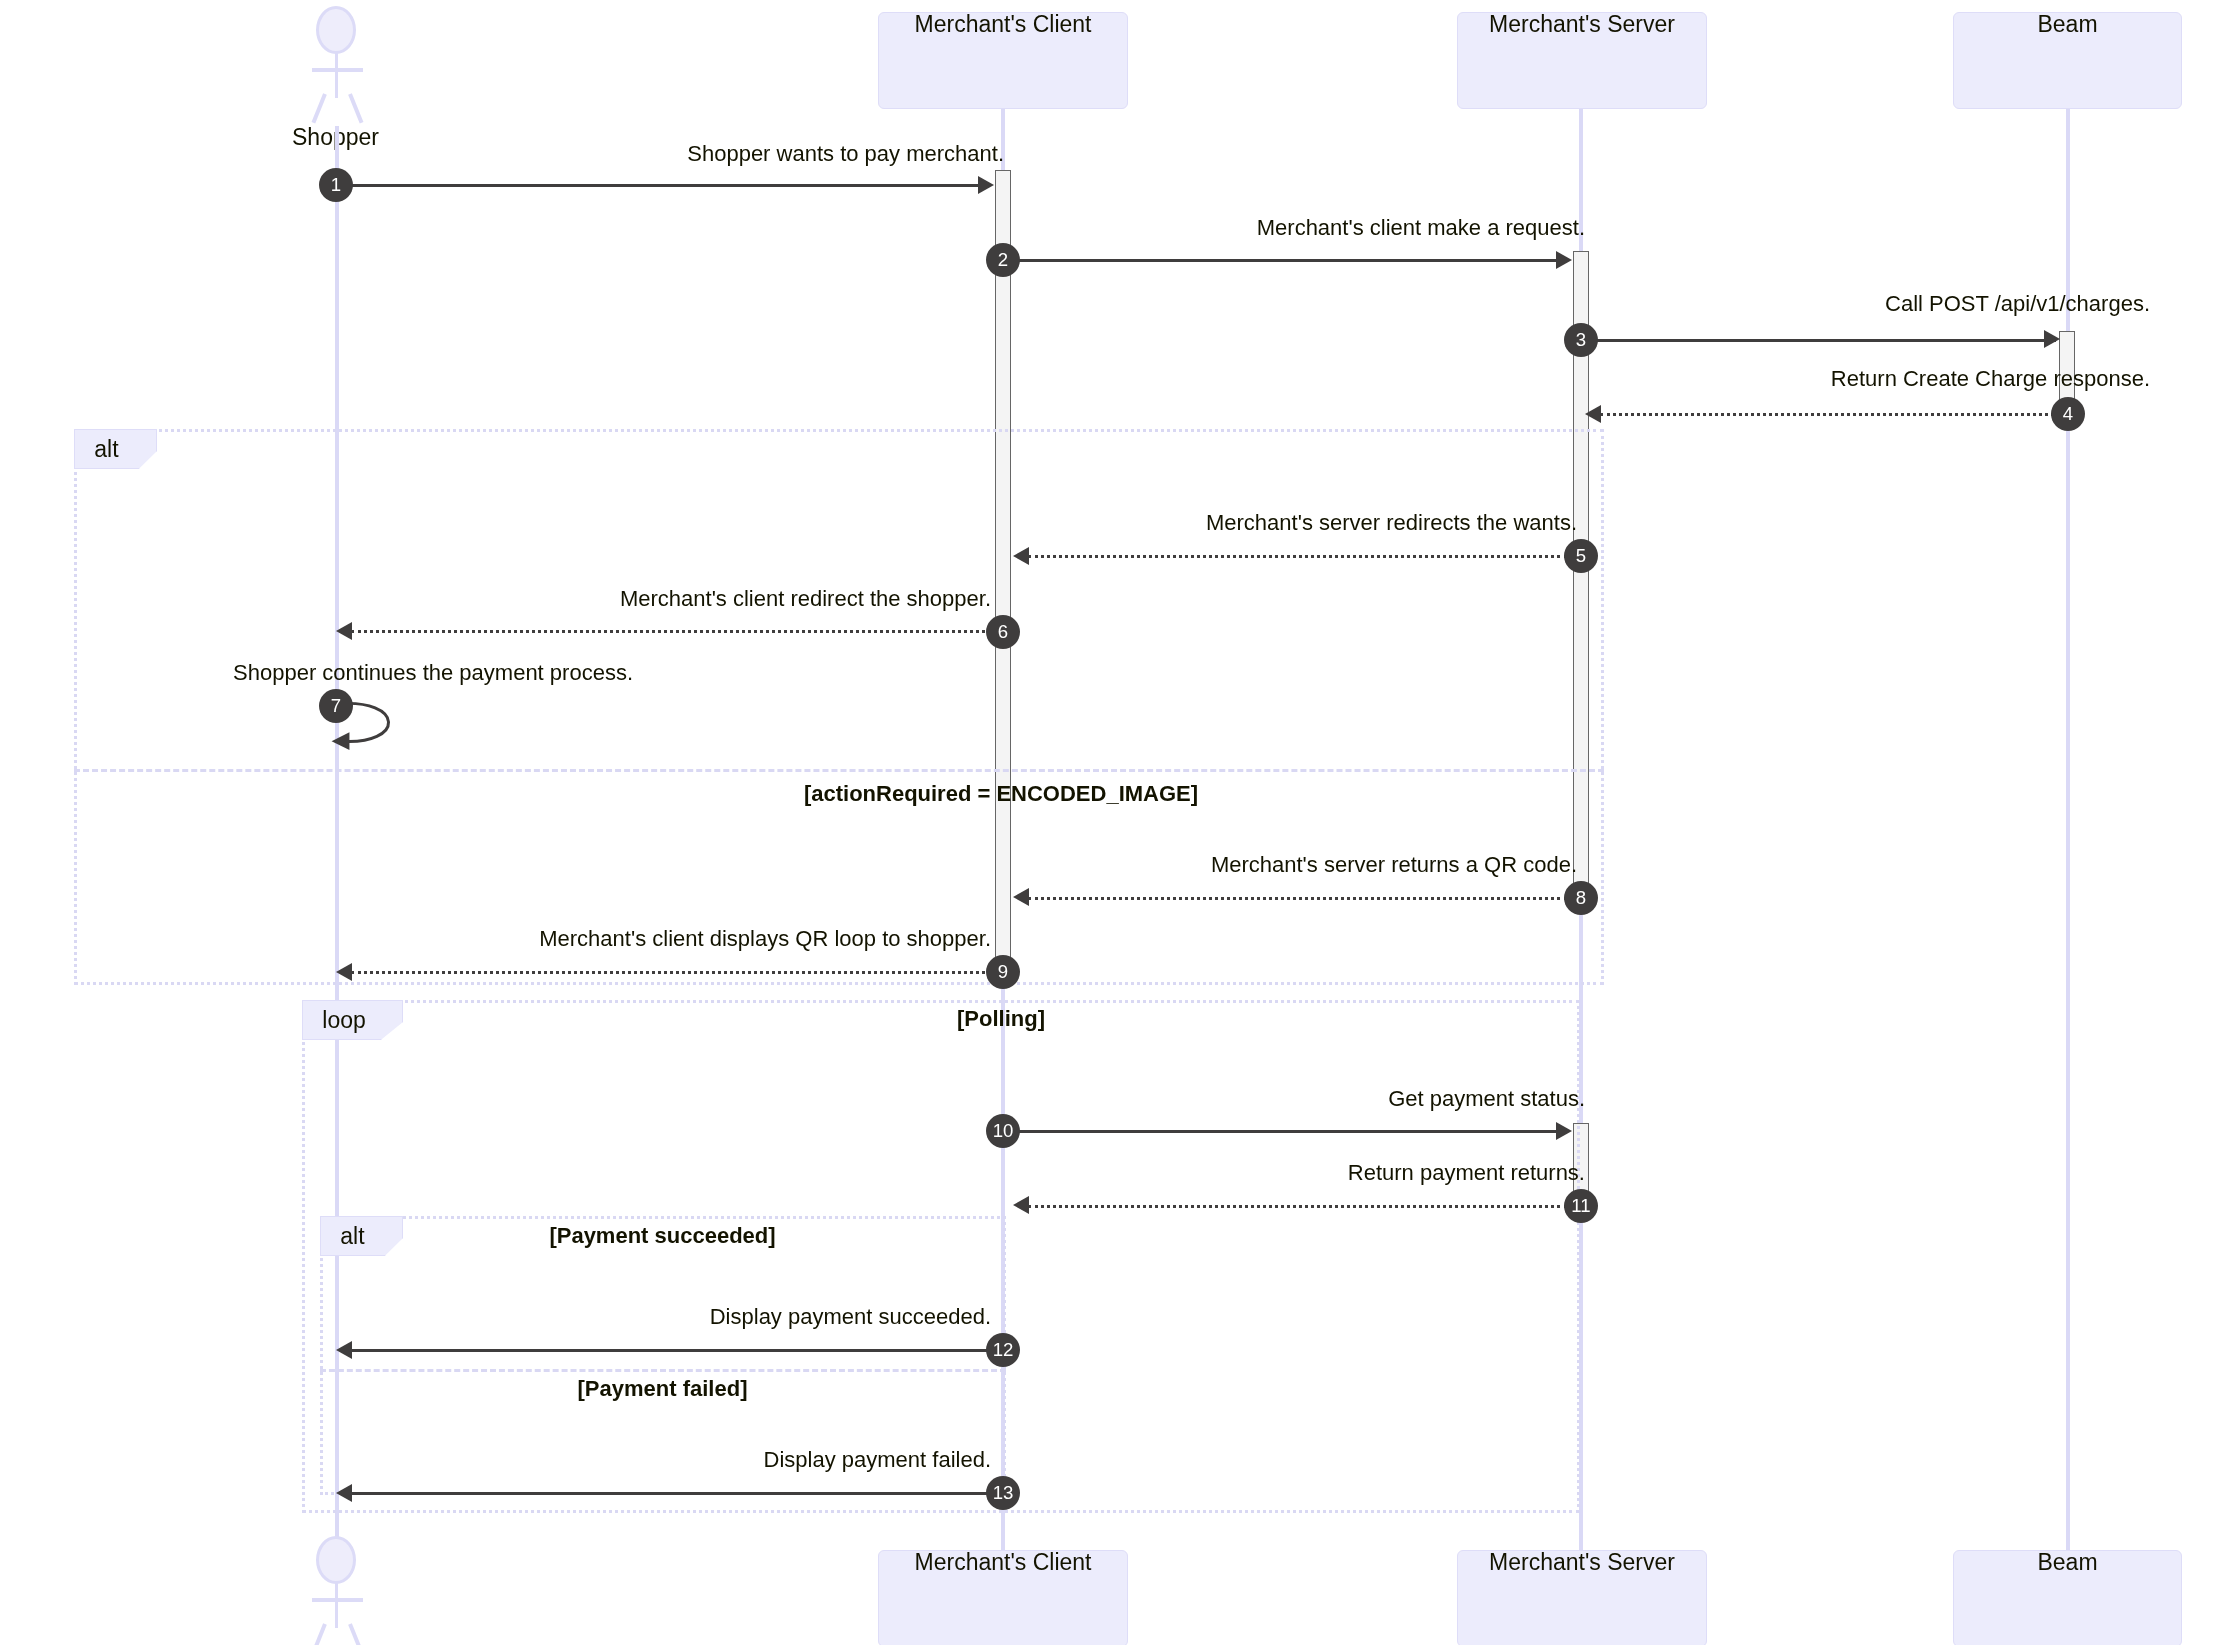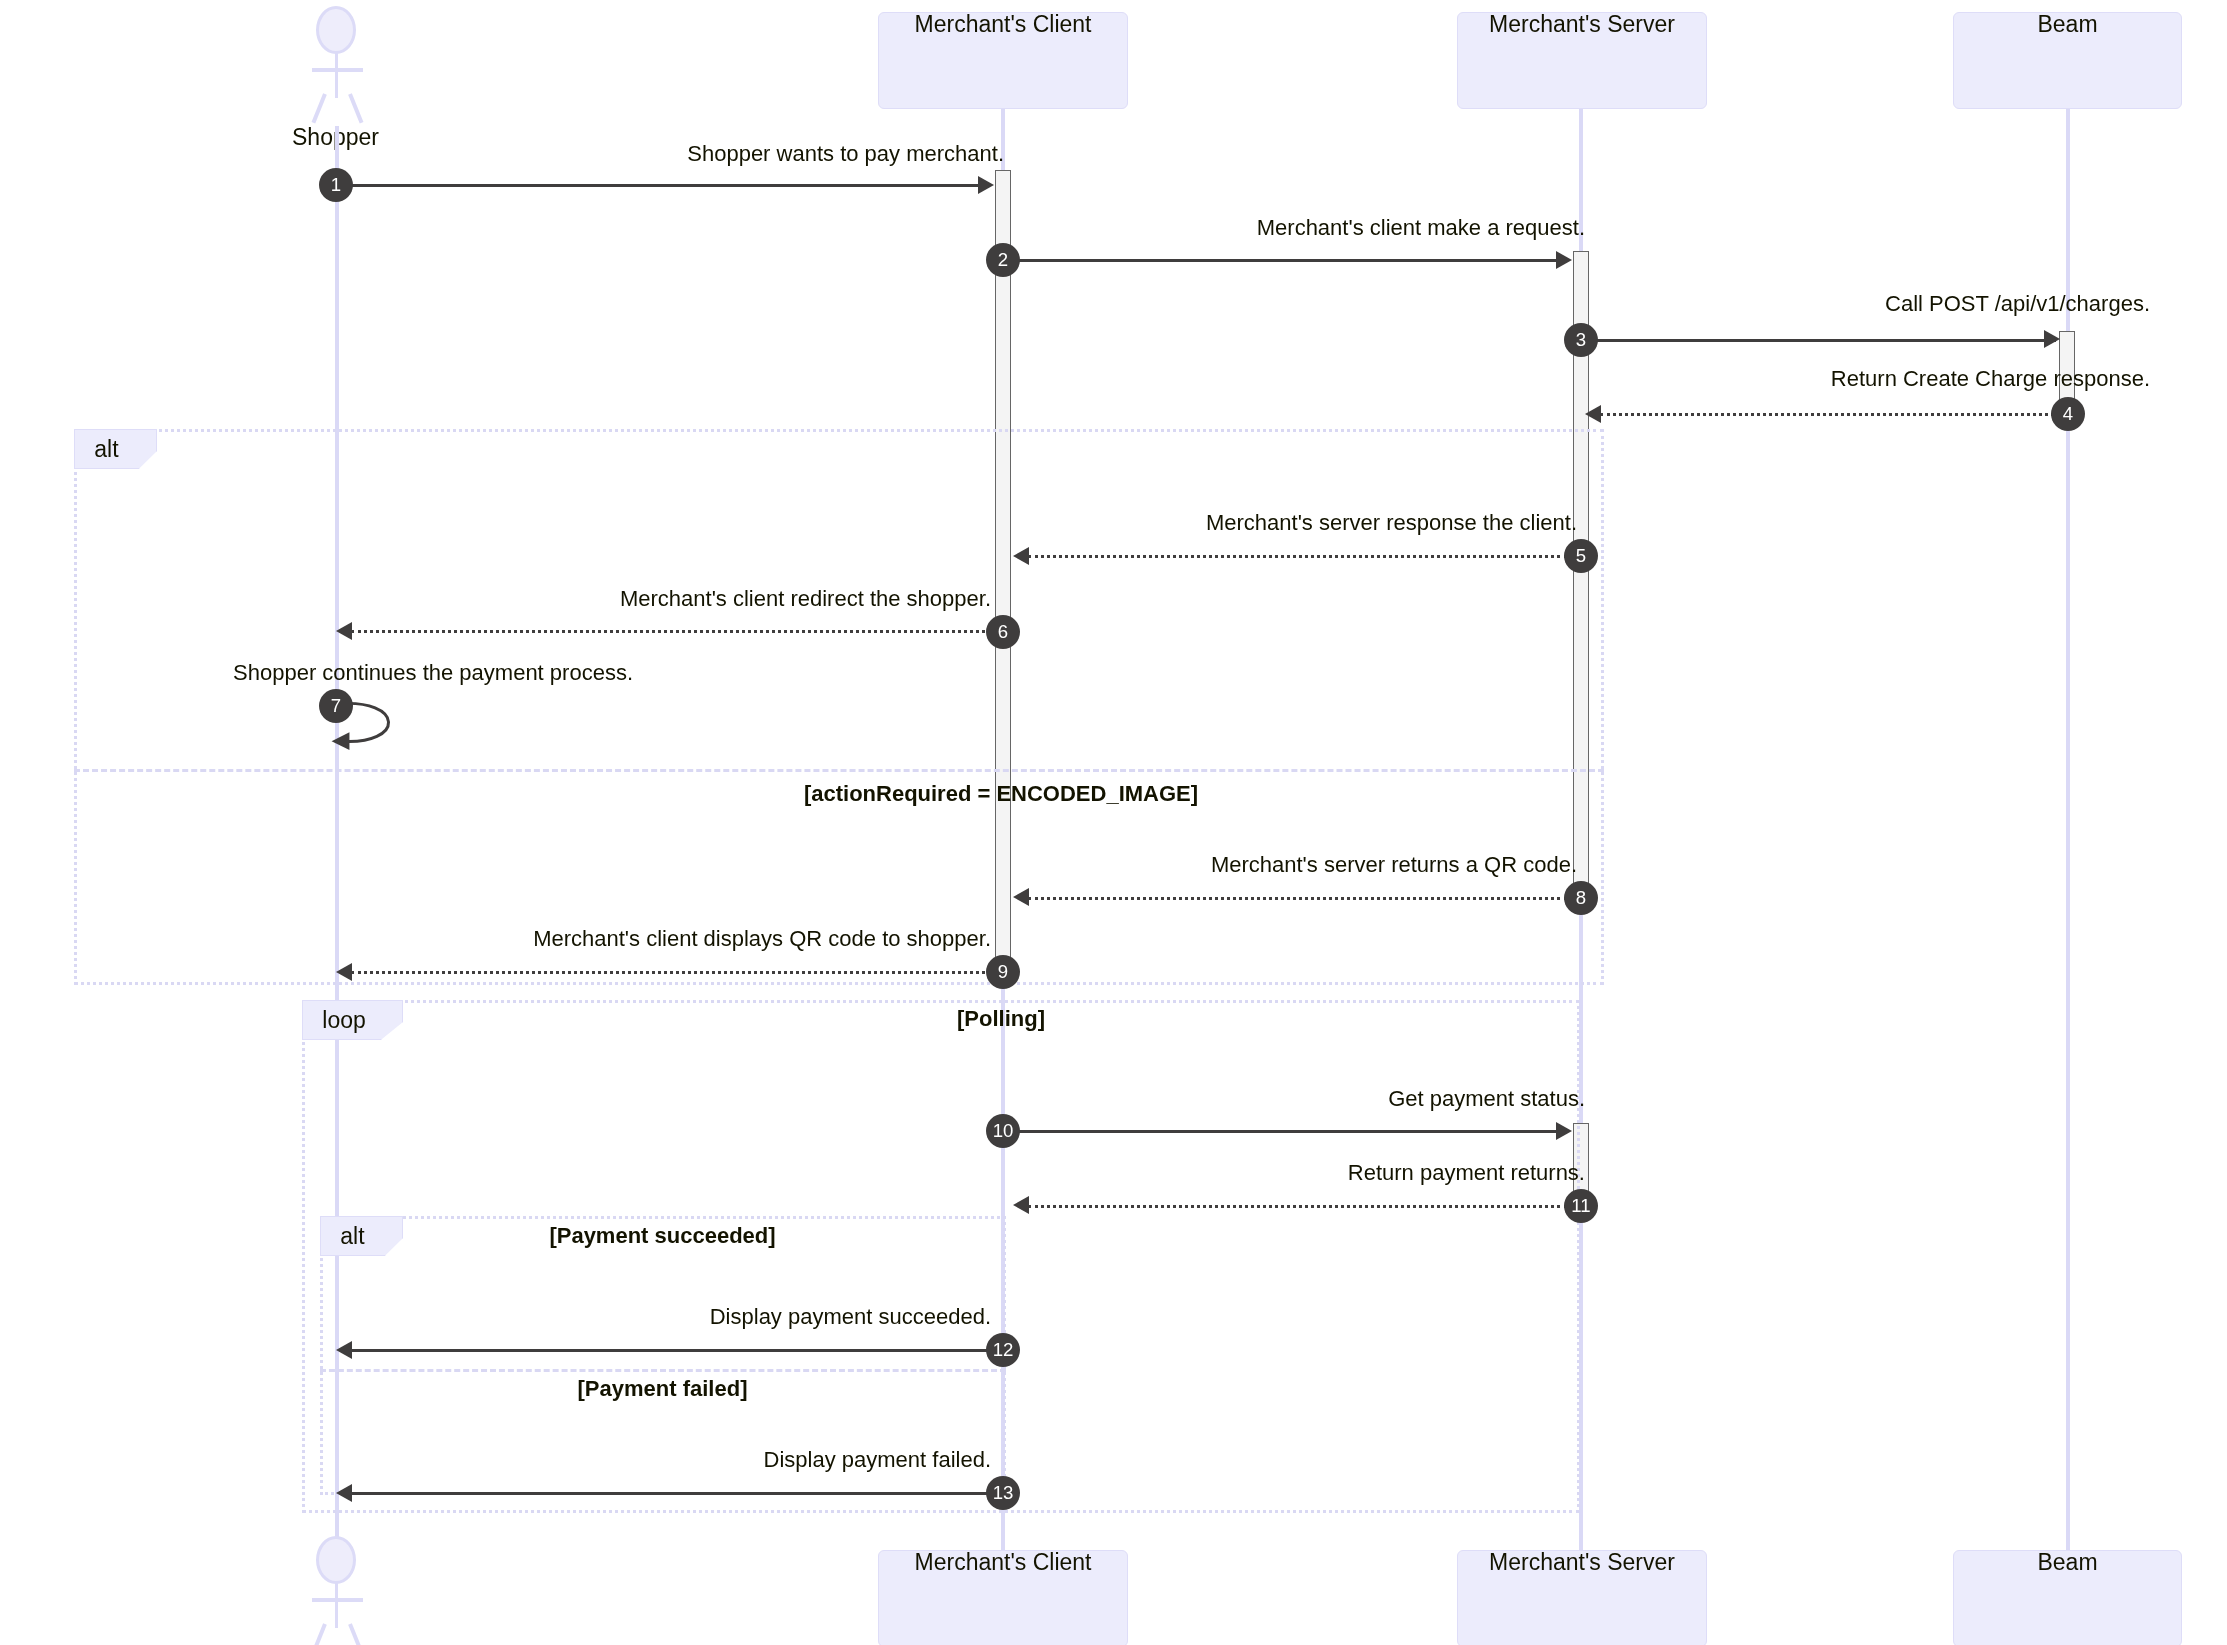--- a/index.html
+++ b/index.html
@@ -152,21 +152,21 @@
   <div class="msg-label" style="left:1585px;top:368px;width:565px;">
     <span>Return Create Charge response.</span>
   </div>
   <div class="msg-line dotted" style="left:1600px;top:413px;width:461px;"></div>
   <div class="arrow-l" style="left:1585px;top:405px;"></div>
   <div class="seqnum" style="left:2051px;top:397px;">
     <span>4</span>
   </div>
 
   <div class="msg-label" style="left:1019px;top:512px;width:558px;">
-    <span>Merchant's server response the client.</span>
+    <span>Merchant's server redirects the wants.</span>
   </div>
   <div class="msg-line dotted" style="left:1028px;top:555px;width:539px;"></div>
   <div class="arrow-l" style="left:1013px;top:547px;"></div>
   <div class="seqnum" style="left:1564px;top:539px;">
     <span>5</span>
   </div>
 
   <div class="msg-label" style="left:342px;top:588px;width:649px;">
     <span>Merchant's client redirect the shopper.</span>
   </div>
@@ -190,21 +190,21 @@
   <div class="msg-label" style="left:1019px;top:854px;width:558px;">
     <span>Merchant's server returns a QR code.</span>
   </div>
   <div class="msg-line dotted" style="left:1028px;top:897px;width:539px;"></div>
   <div class="arrow-l" style="left:1013px;top:888px;"></div>
   <div class="seqnum" style="left:1564px;top:881px;">
     <span>8</span>
   </div>
 
   <div class="msg-label" style="left:342px;top:928px;width:649px;">
-    <span>Merchant's client displays QR code to shopper.</span>
+    <span>Merchant's client displays QR loop to shopper.</span>
   </div>
   <div class="msg-line dotted" style="left:351px;top:971px;width:641px;"></div>
   <div class="arrow-l" style="left:336px;top:963px;"></div>
   <div class="seqnum" style="left:986px;top:955px;">
     <span>9</span>
   </div>
 
   <div class="msg-label" style="left:1012px;top:1088px;width:573px;">
     <span>Get payment status.</span>
   </div>

